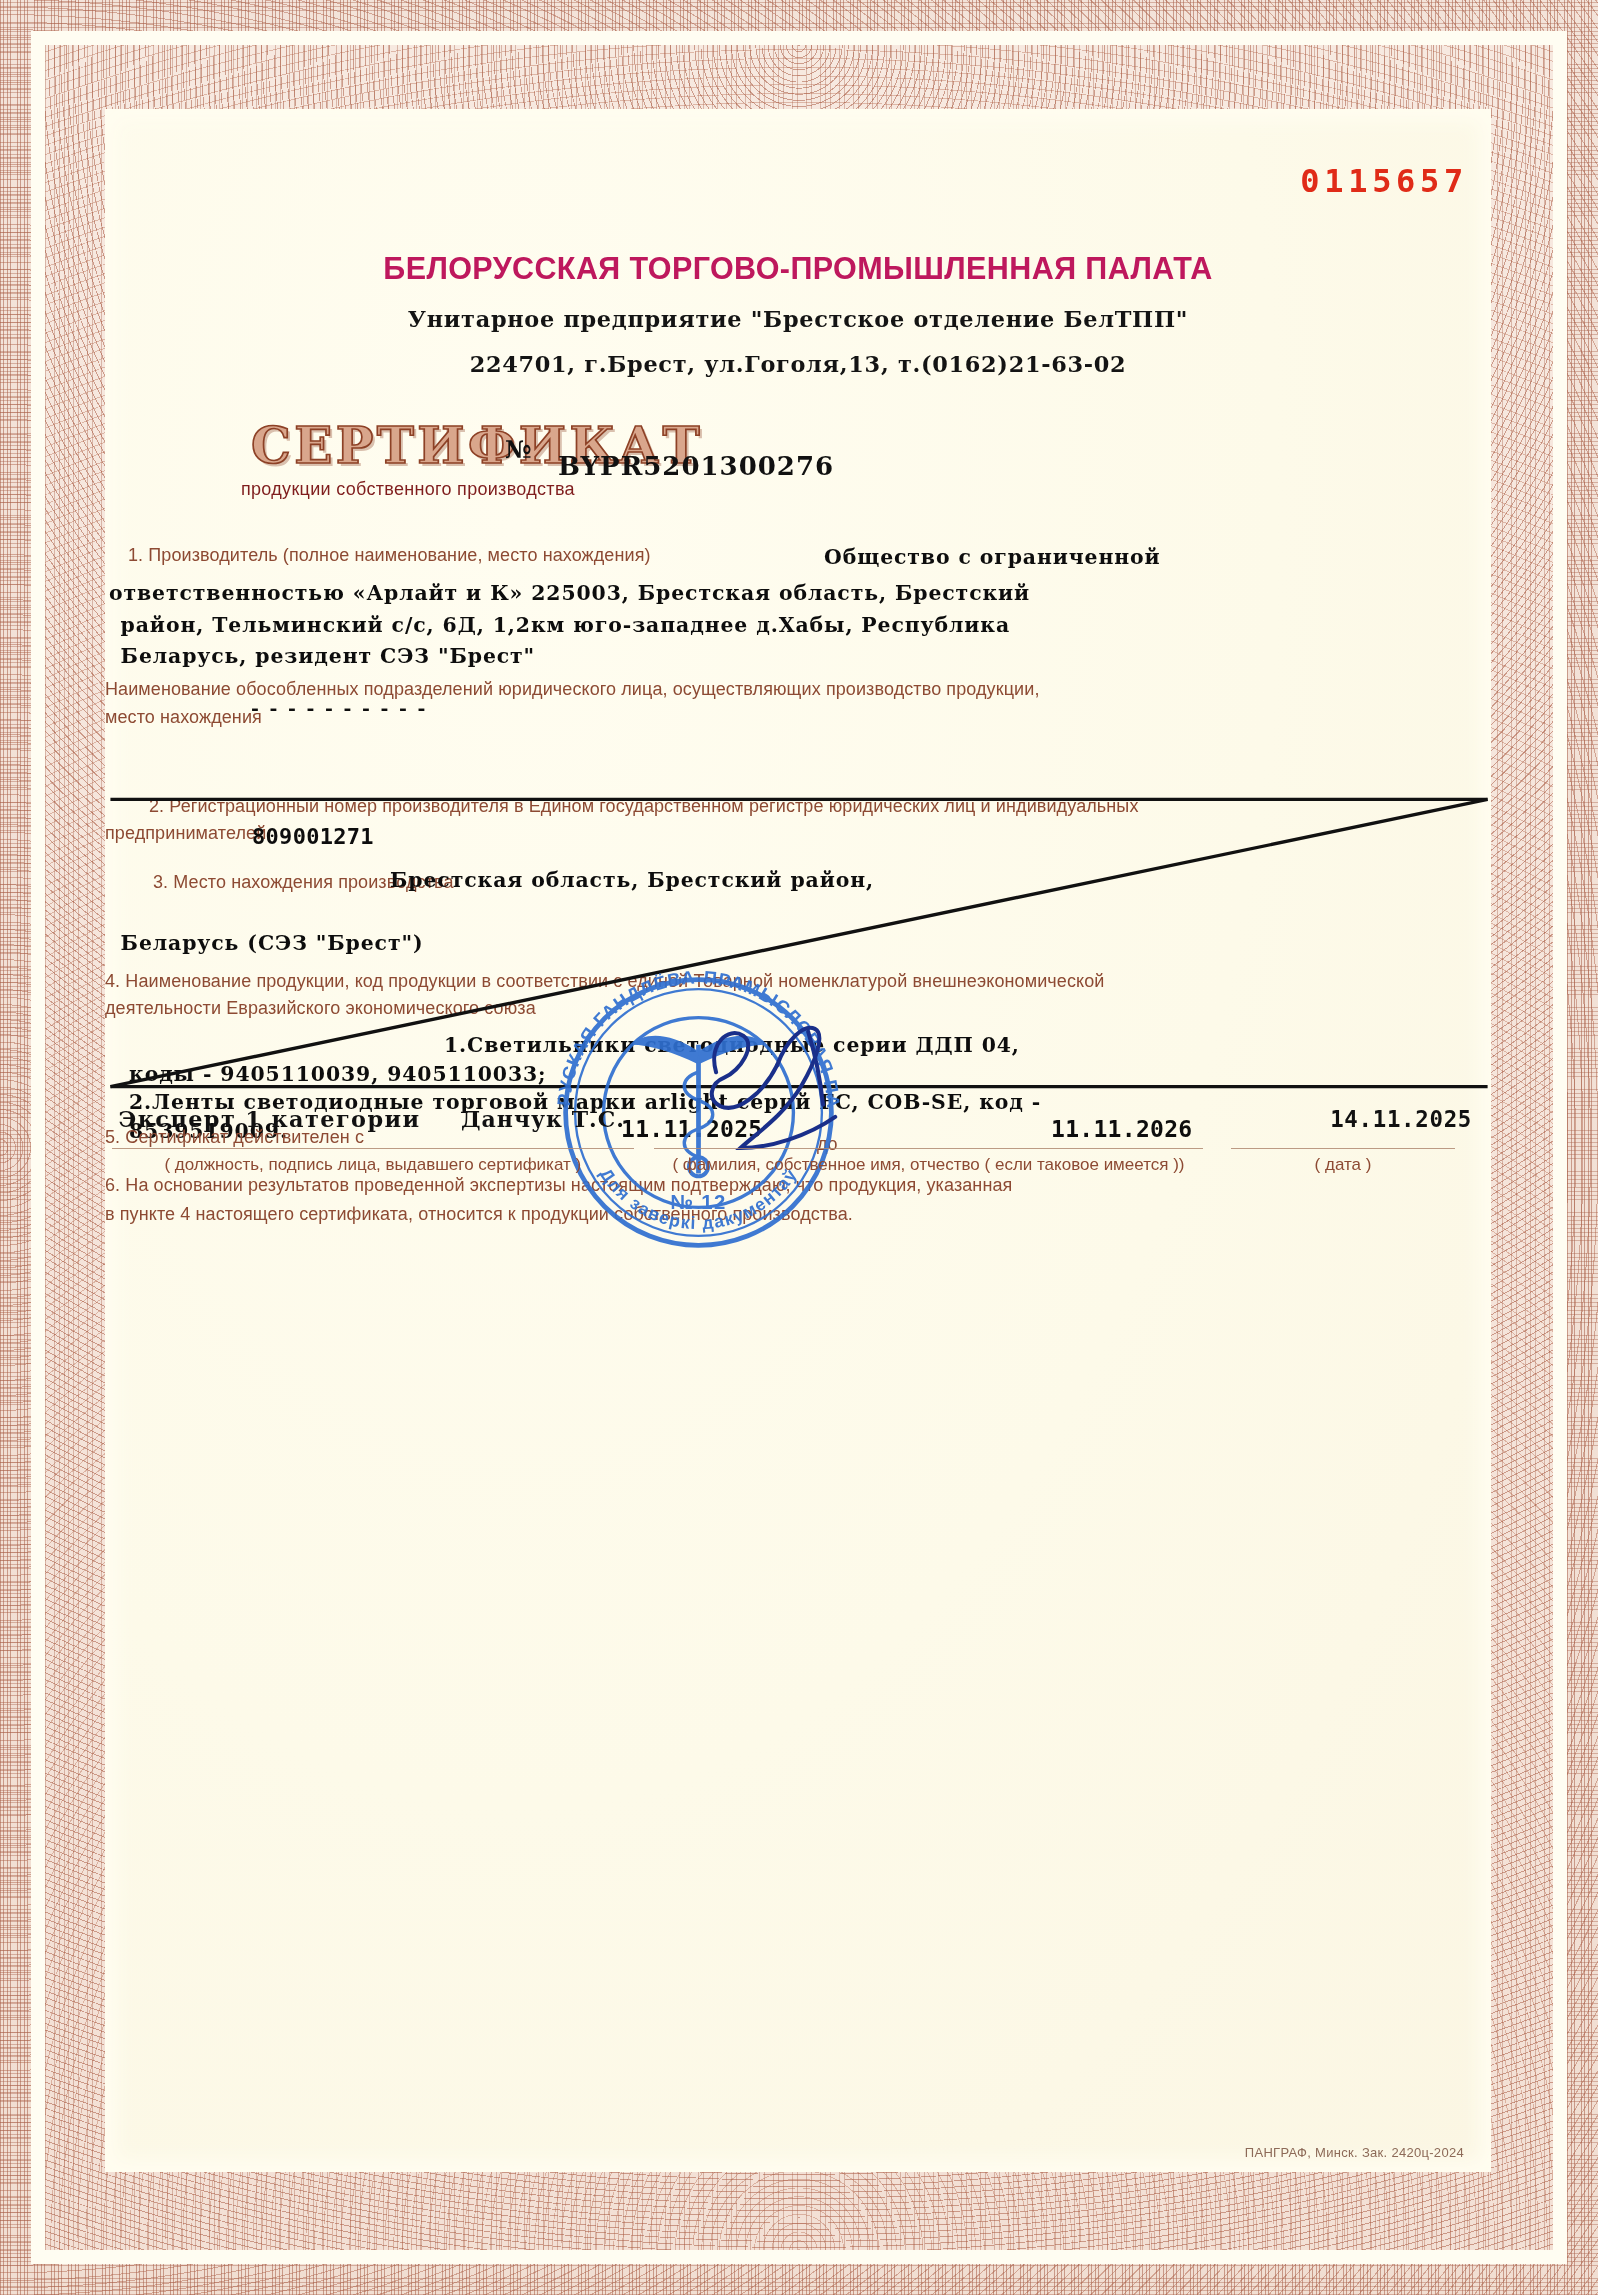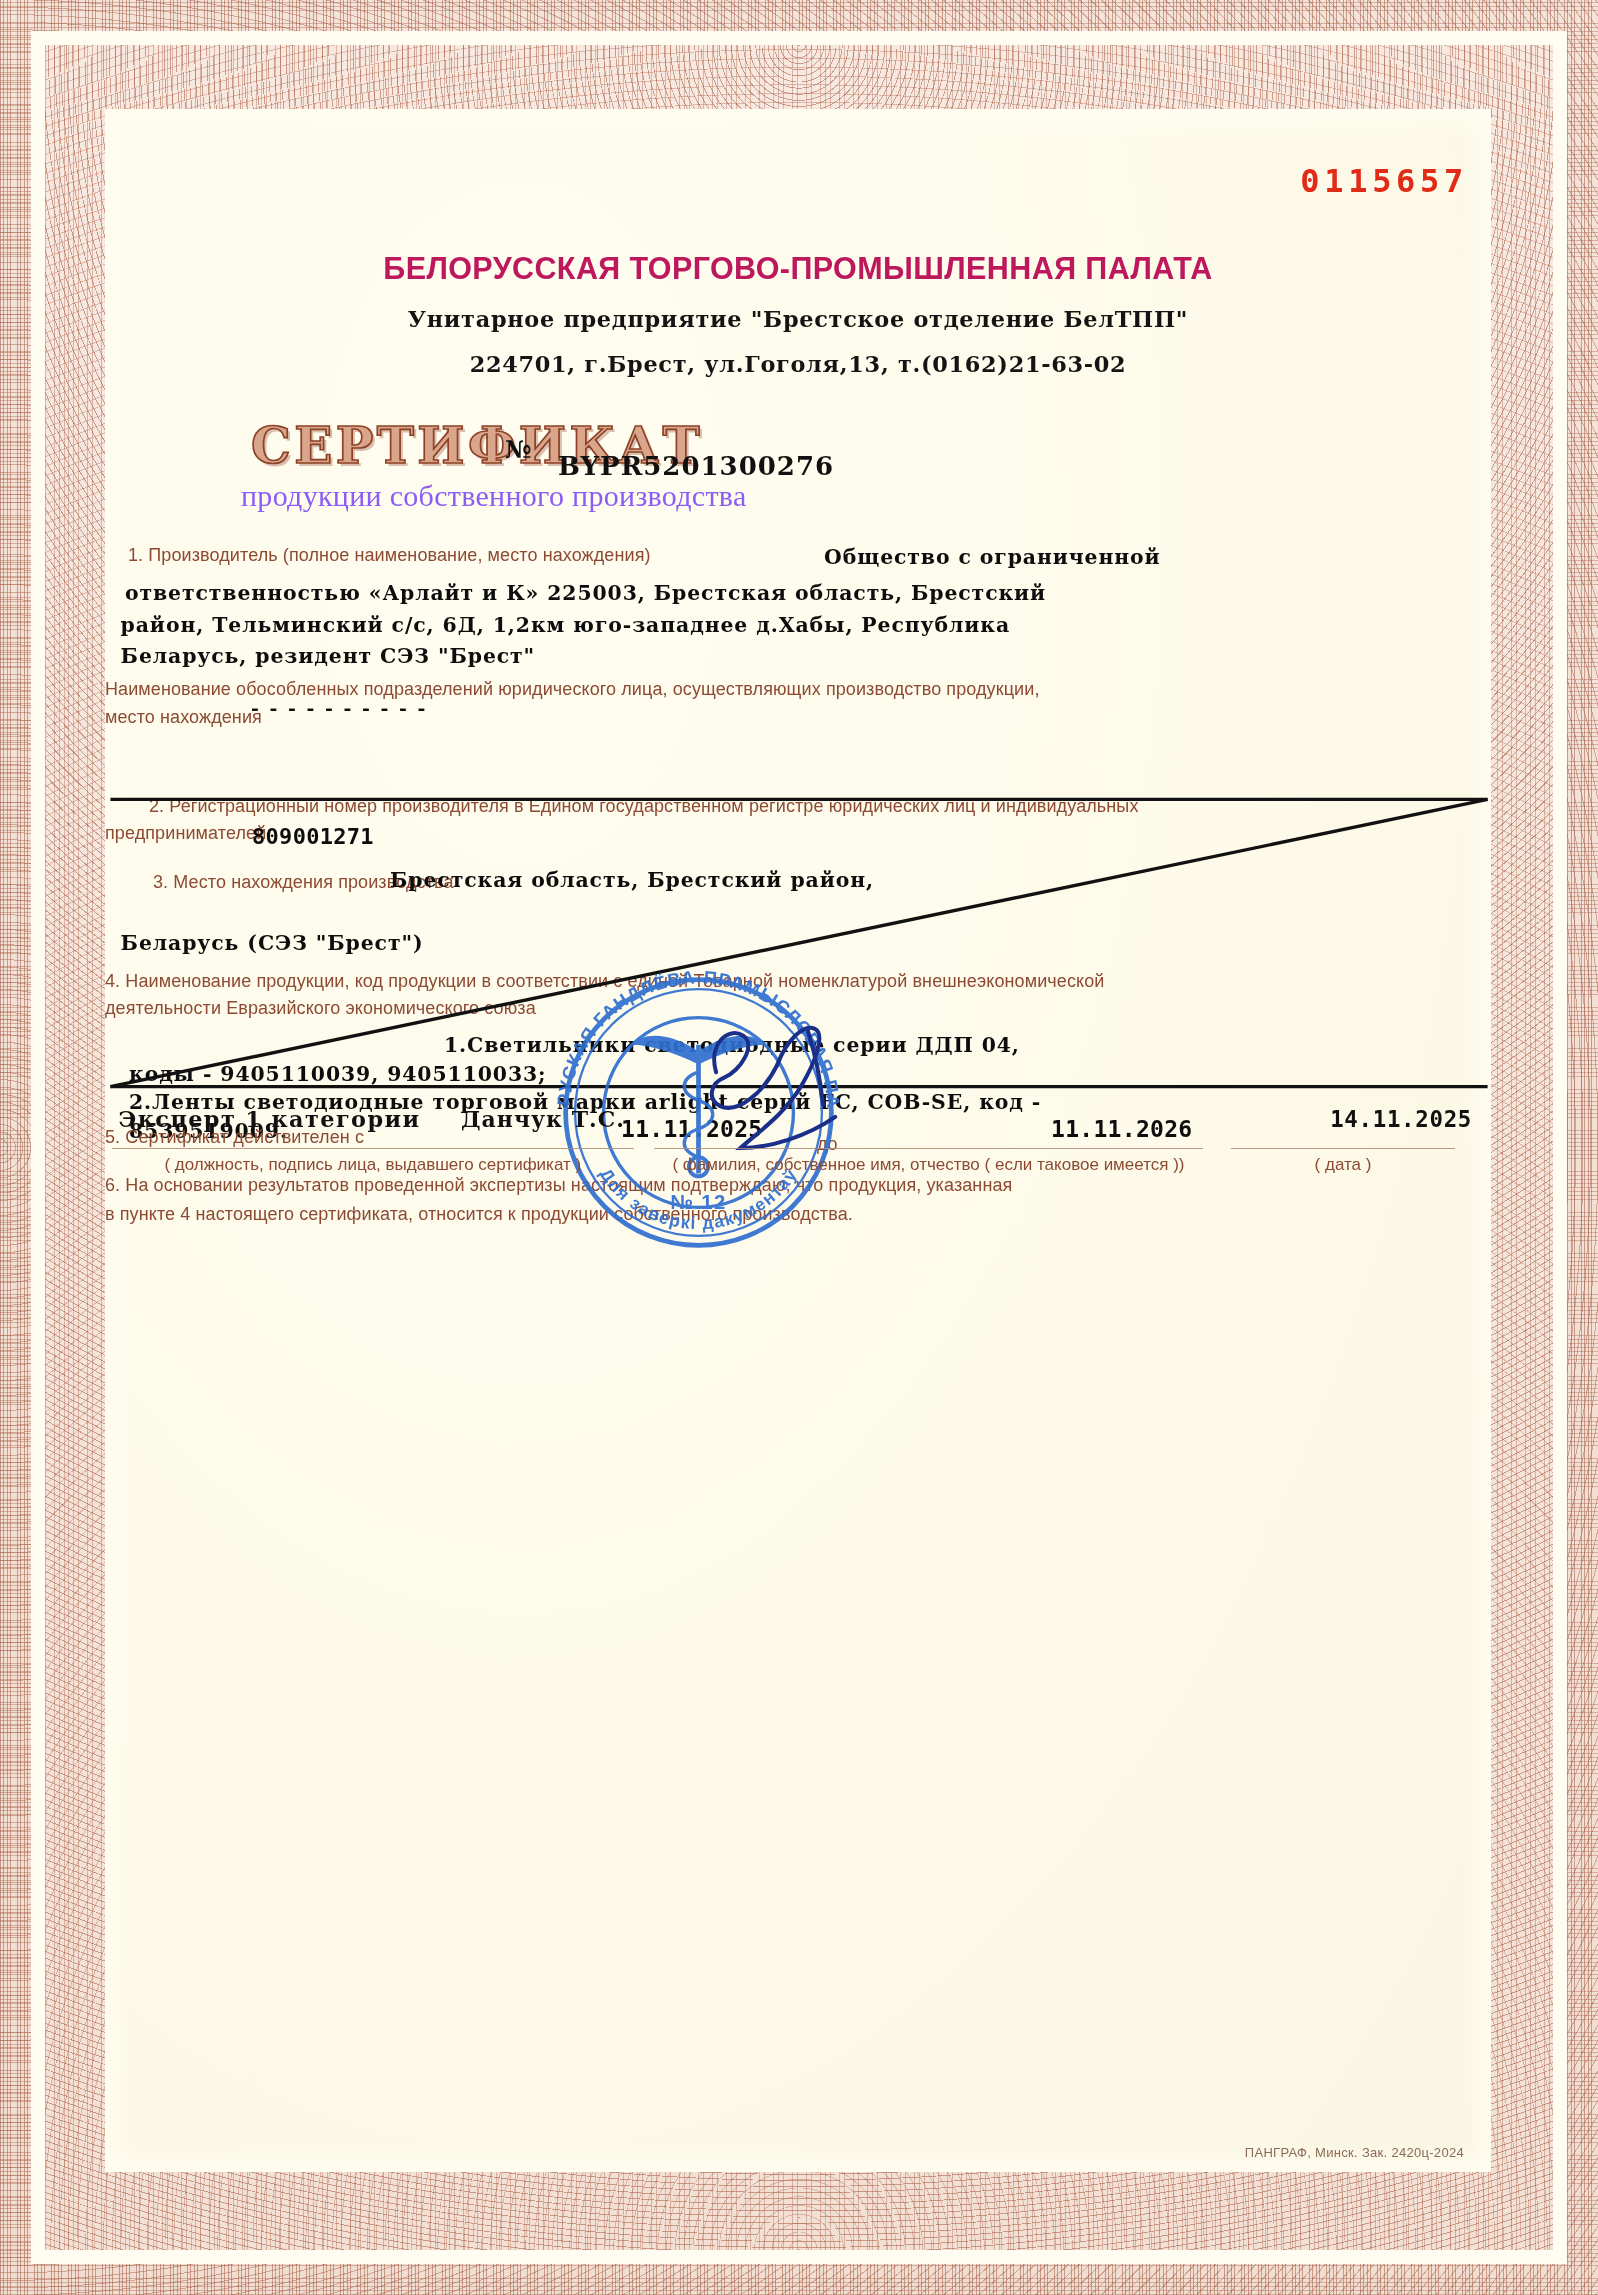--- a/index.html
+++ b/index.html
@@ -129,23 +129,23 @@
     font-family: "DejaVu Serif", serif;
     font-weight: 700;
     font-size: 26px;
     letter-spacing: 1px;
     color: #111;
   }
   .cert-sub {
     position: absolute;
     left: 136px;
     top: 370px;
-    font-family: Liberation Serif, serif;
-    font-size: 30px;
-    color: #8b5cf6;
+    font-family: Liberation Sans, sans-serif;
+    font-size: 18px;
+    color: #7f1d1d;
     letter-spacing: 0.3px;
   }
 
   
   .flabel {
     position: absolute;
     font-family: "Liberation Sans", sans-serif;
     font-size: 18px;
     color: #8d4a33;
     letter-spacing: 0.1px;
@@ -272,21 +272,21 @@
     <div class="org-sub1">Унитарное предприятие "Брестское отделение БелТПП"</div>
     <div class="org-sub2">224701, г.Брест, ул.Гоголя,13, т.(0162)21-63-02</div>
 
     <div class="cert-word">СЕРТИФИКАТ</div>
     <div class="cert-no-label">№</div>
     <div class="cert-no-value">BYPR5201300276</div>
     <div class="cert-sub">продукции собственного производства</div>
 
     <div class="flabel" style="left:0px; top:434px; width:712px;padding-left:23px;">1. Производитель (полное наименование, место нахождения)</div>
     <div class="fvalue" style="left:719px; top:433px;">Общество с ограниченной</div>
-    <div class="fvalue" style="left:20px; top:469px;text-align:center;">ответственностью «Арлайт и К» 225003, Брестская область, Брестский</div>
+    <div class="fvalue" style="left:4px; top:469px;text-align:center;">ответственностью «Арлайт и К» 225003, Брестская область, Брестский</div>
     <div class="fvalue" style="left:15.6px; top:501px;">район, Тельминский с/с, 6Д, 1,2км юго-западнее д.Хабы, Республика</div>
     <div class="fvalue" style="left:15.6px; top:532px;">Беларусь, резидент СЭЗ "Брест"</div>
 
     <div class="flabel" style="left:0px; top:568px; width:1370px;">Наименование обособленных  подразделений  юридического лица, осуществляющих  производство продукции,</div>
     <div class="flabel" style="left:0px; top:596px;">место нахождения</div>
     <div class="fvalue" style="left:146px; top:585px; font-size:19px; letter-spacing:2px;">- - - - - - - - - -</div>
 
     <div class="flabel" style="left:0px; top:685px; width:1370px;margin-left:44px;">2. Регистрационный номер производителя в Едином государственном регистре юридических лиц и индивидуальных</div>
     <div class="flabel" style="left:0px; top:712px;">предпринимателей</div>
     <div class="fvalue mono" style="left:147px; top:711px; font-size:22px;">809001271</div>

